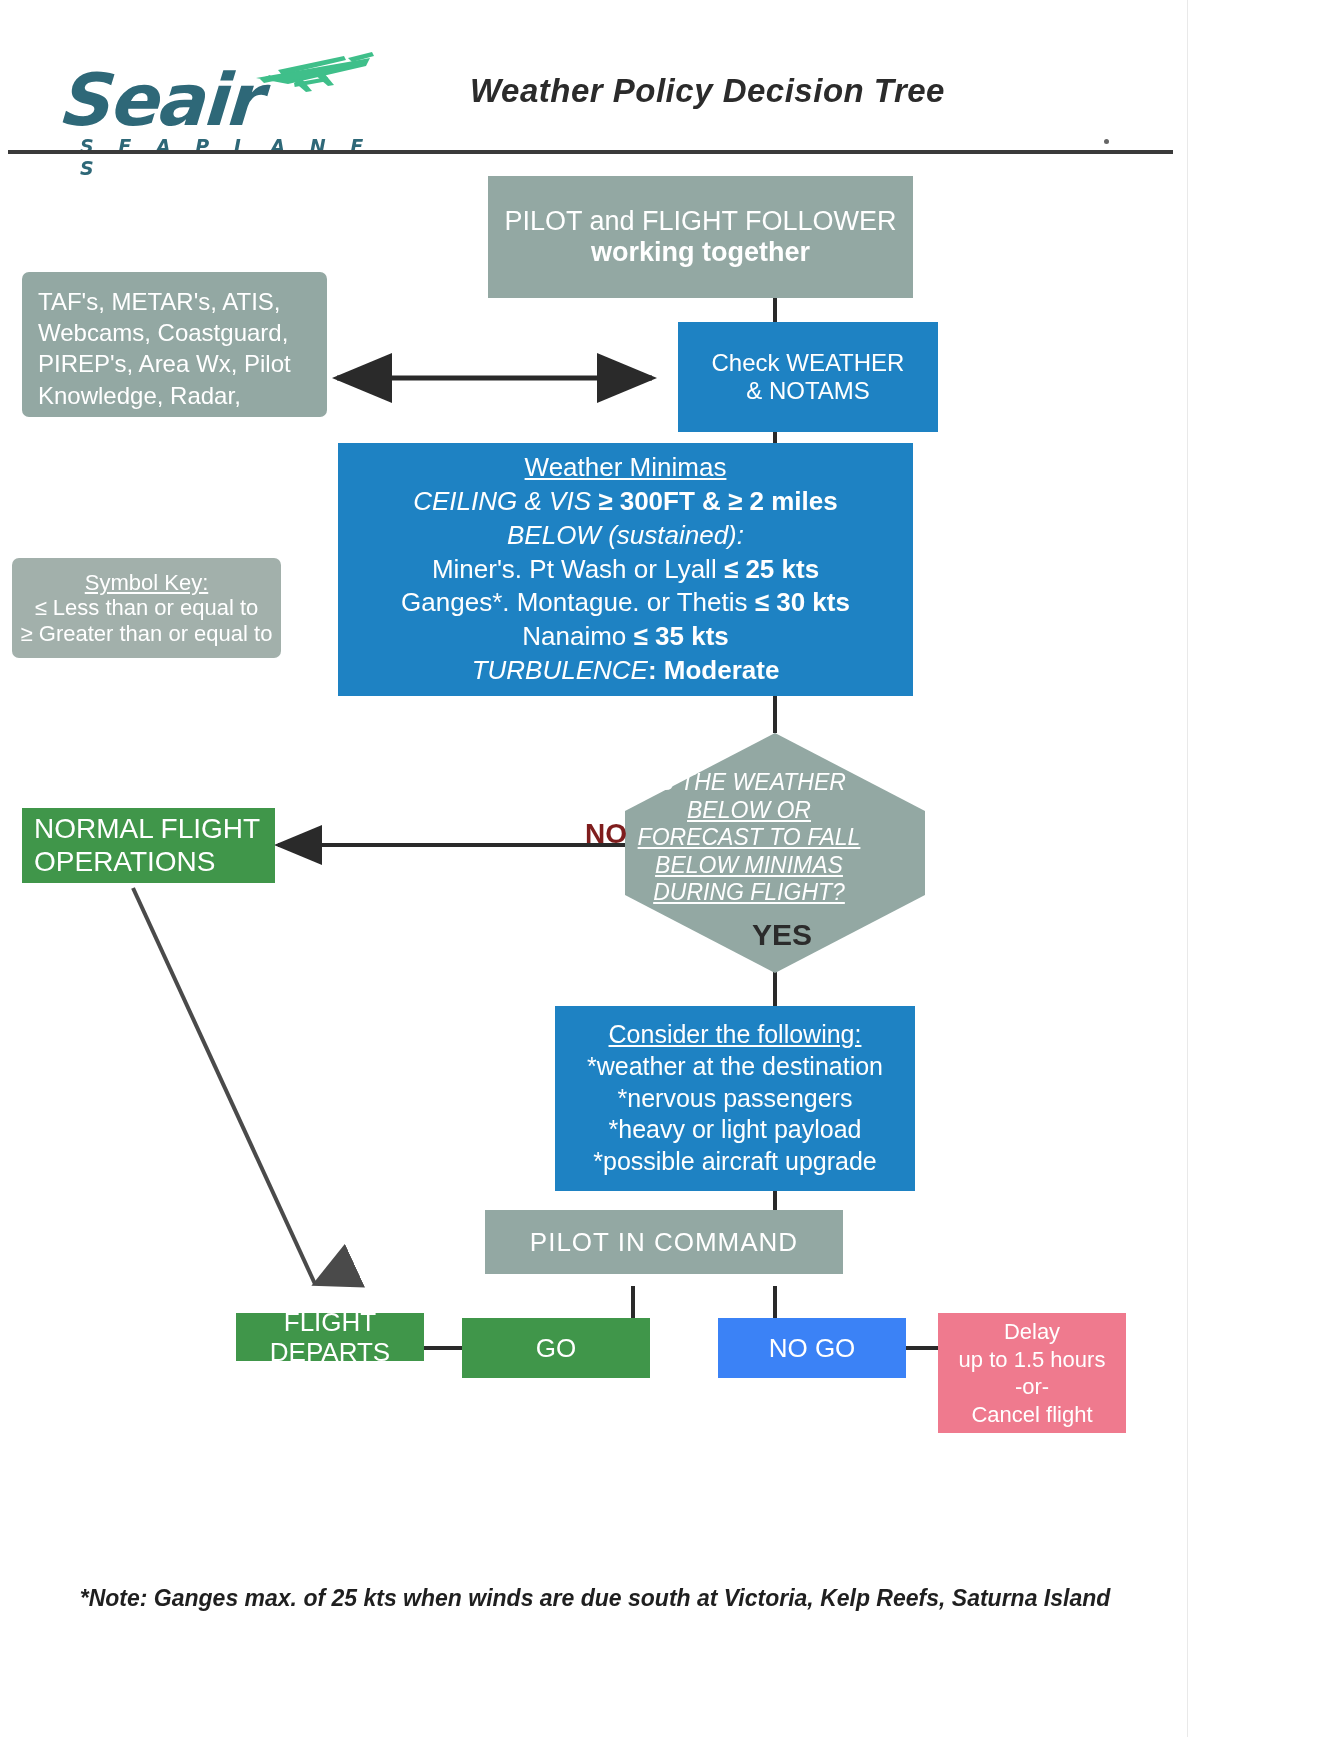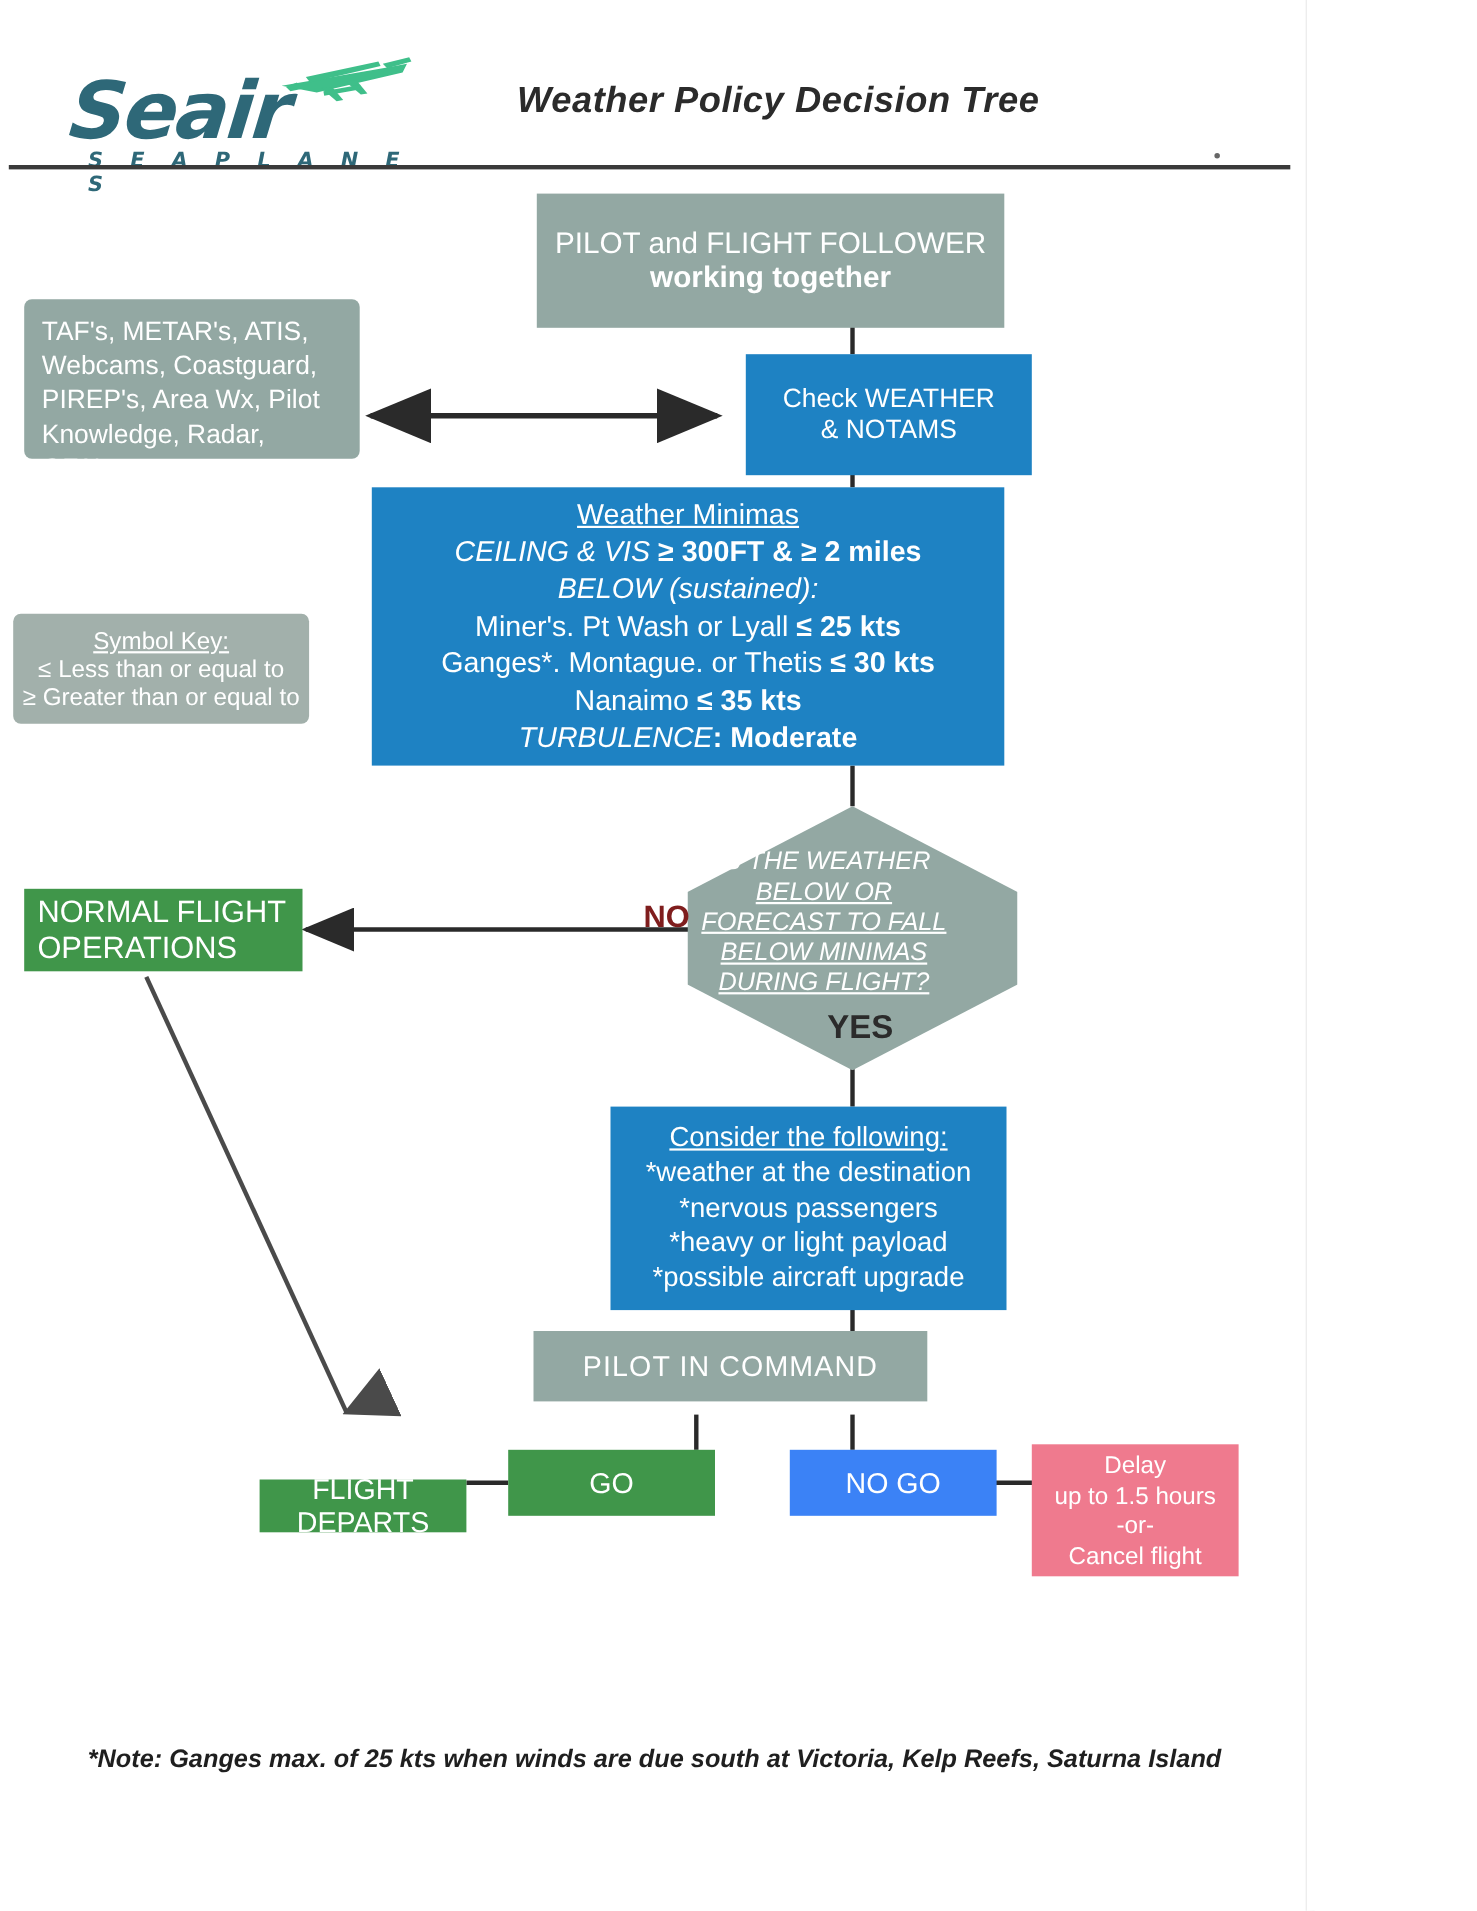--- a/index.html
+++ b/index.html
@@ -198,21 +198,21 @@
   <div>*weather at the destination</div>
   <div>*nervous passengers</div>
   <div>*heavy or light payload</div>
   <div>*possible aircraft upgrade</div>
 </div>
 
 <div class="node gray" style="left:466px;top:1210px;width:358px;height:64px;font-size:26px;letter-spacing:1px;margin-left:19px;">
   <span>PILOT IN COMMAND</span>
 </div>
 
-<div class="node green" style="left:236px;top:1313px;width:188px;height:48px;font-size:26px;margin-top:32px;">
+<div class="node green" style="left:236px;top:1313px;width:188px;height:48px;font-size:26px;">
   <div>FLIGHT</div>
   <div>DEPARTS</div>
 </div>
 
 <div class="node green" style="left:462px;top:1318px;width:188px;height:60px;font-size:26px;">
   <span>GO</span>
 </div>
 
 <div class="node salmon" style="left:718px;top:1318px;width:188px;height:60px;font-size:26px;">
   <span>NO GO</span>

